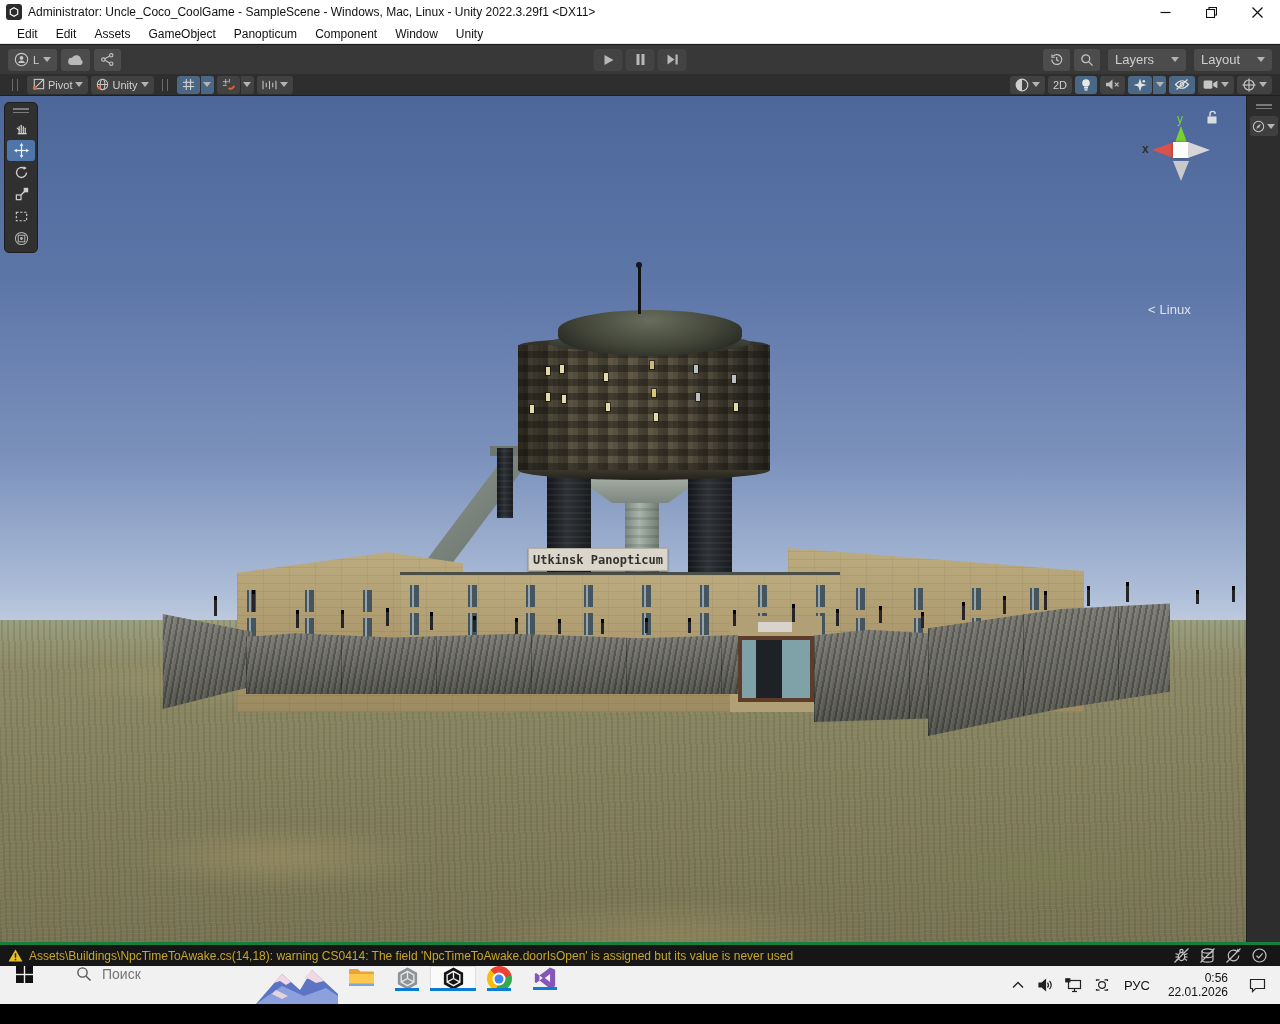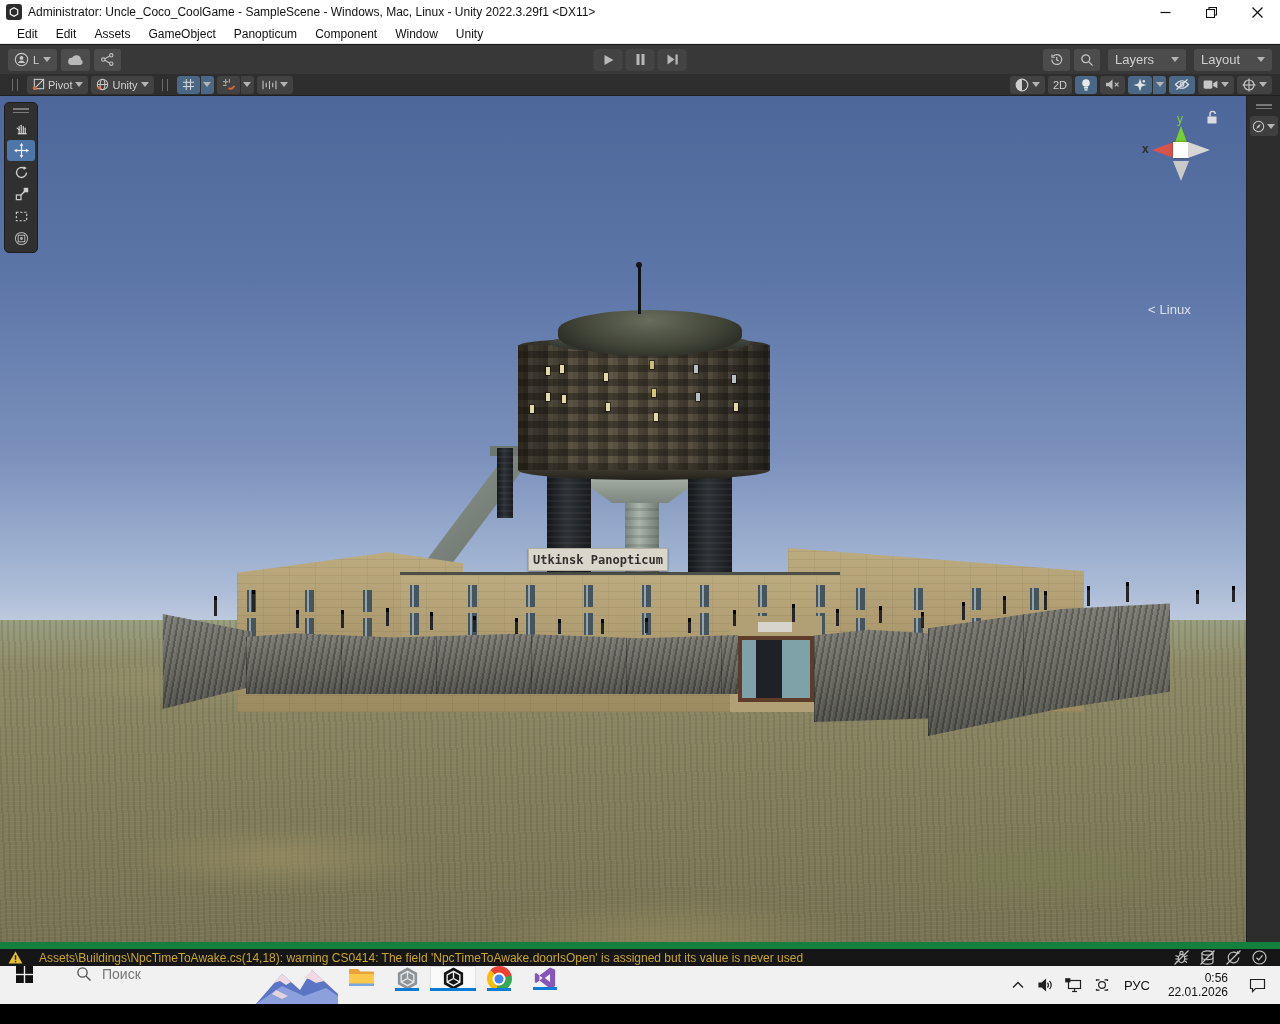--- a/index.html
+++ b/index.html
@@ -150,21 +150,21 @@
   .axis-label { position:absolute; font-size:12px; }
   .cone { position:absolute; width:0; height:0; }
   .cone.up { border-left:8px solid transparent; border-right:8px solid transparent; border-bottom:22px solid #76d32f; }
   .cone.down { border-left:8px solid transparent; border-right:8px solid transparent; border-top:20px solid #c9c9c9; }
   .cone.left { border-top:8px solid transparent; border-bottom:8px solid transparent; border-right:22px solid #d9534a; }
   .cone.right { border-top:8px solid transparent; border-bottom:8px solid transparent; border-left:22px solid #d6d6d6; }
   .gcube { position:absolute; width:16px; height:16px; background:#fdfdfd; box-shadow:0 0 3px rgba(0,0,0,.35); }
   .persp { position:absolute; left:18px; top:196px; font-size:13px; color:#e6eaf0; opacity:.92; display:flex; gap:4px; }
 
   
-  .statusbar { height:24px; background:#161616; display:flex; align-items:center; padding:0 8px; border-top:7px solid #15803d;gap:10px; }
+  .statusbar { height:24px; background:#161616; display:flex; align-items:center; padding:0 8px; border-top:3px solid #15803d; }
   .statusbar .warn-text { font-size:12px; color:#c9a727; margin-left:6px; white-space:nowrap; overflow:hidden; }
   .status-icons { margin-left:auto; display:flex; gap:9px; align-items:center; padding-right:4px; }
 
   
   .taskbar { height:38px; background:#f1f1f1; display:flex; align-items:flex-start; }
   .tb-item { display:flex; align-items:center; justify-content:center; position:relative; }
   .start { width:48px; }
   .tsearch { width:208px; display:flex; align-items:center; gap:10px; padding-left:14px; }
   .tsearch input { border:none; background:transparent; outline:none; font-size:14px; color:#444; width:140px; font-family:"Liberation Sans",sans-serif; }
   .widget { width:82px; overflow:hidden; }

